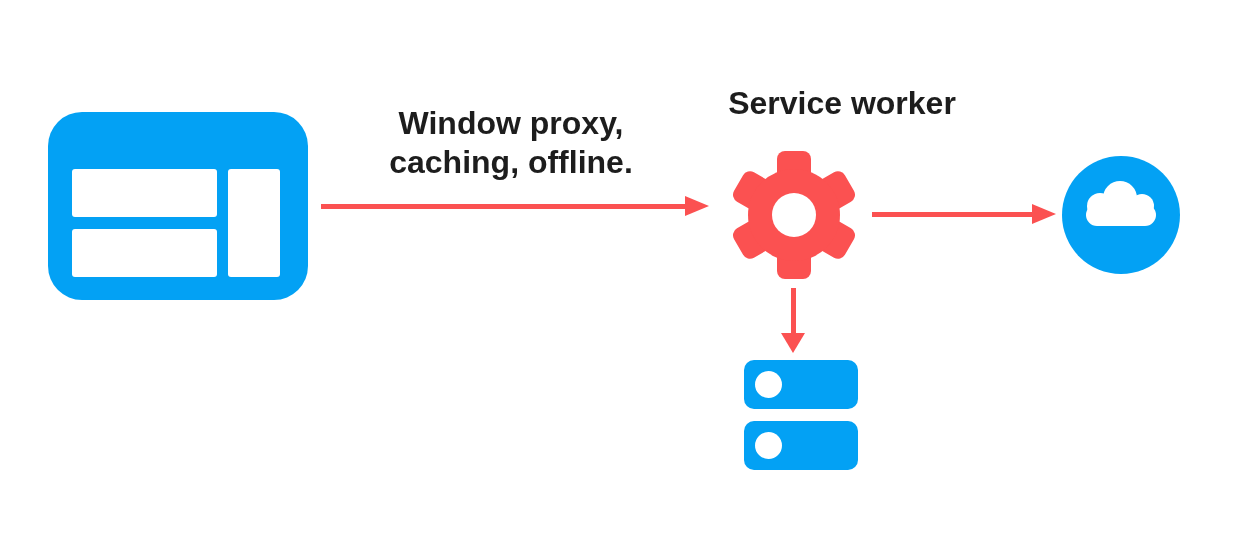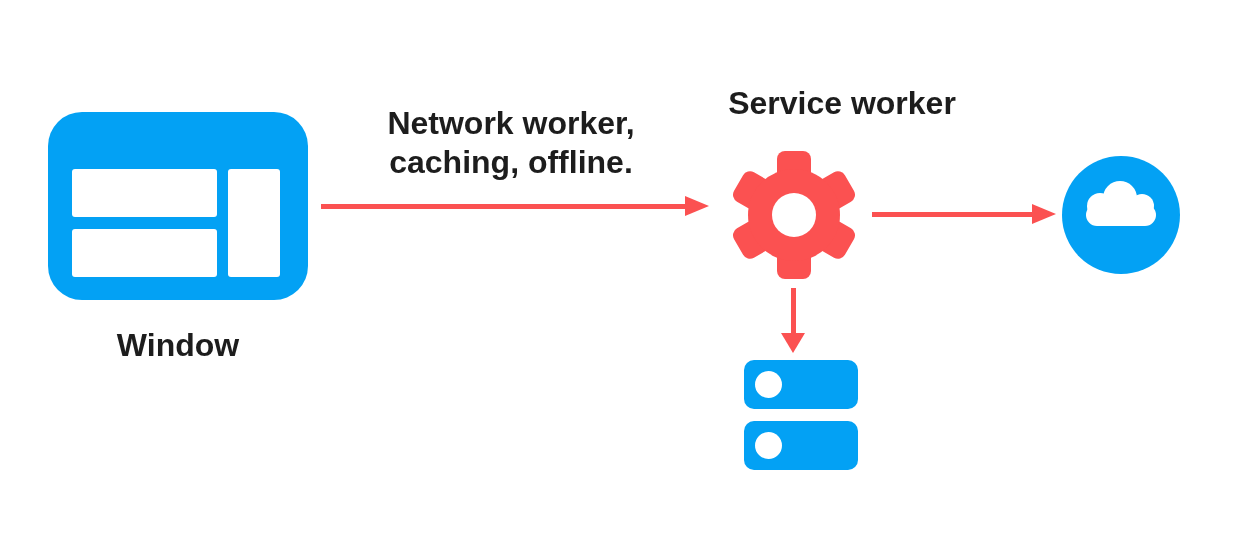--- a/index.html
+++ b/index.html
@@ -85,23 +85,22 @@
 </head>
 <body>
 
 <div class="canvas">
 
   <div class="window-icon">
     <div class="win-block win-top"></div>
     <div class="win-block win-bottom"></div>
     <div class="win-block win-side"></div>
   </div>
-  <div class="lbl window-label">Window</div>
 
-  <div class="lbl edge-label">Network worker,
+  <div class="lbl edge-label">Window proxy,
 caching, offline.</div>
   <div class="shaft-h" id="arrow1-shaft"></div>
   <div class="head-right" id="arrow1-head"></div>
 
   <div class="lbl sw-label">Service worker</div>
   <svg class="gear" width="130" height="130" viewBox="-65 -65 130 130" aria-hidden="true">
     <g fill="#fb5151">
       <rect x="-17" y="-64" width="34" height="128" rx="8"></rect>
       <rect x="-17" y="-64" width="34" height="128" rx="8" transform="rotate(60)"></rect>
       <rect x="-17" y="-64" width="34" height="128" rx="8" transform="rotate(120)"></rect>

